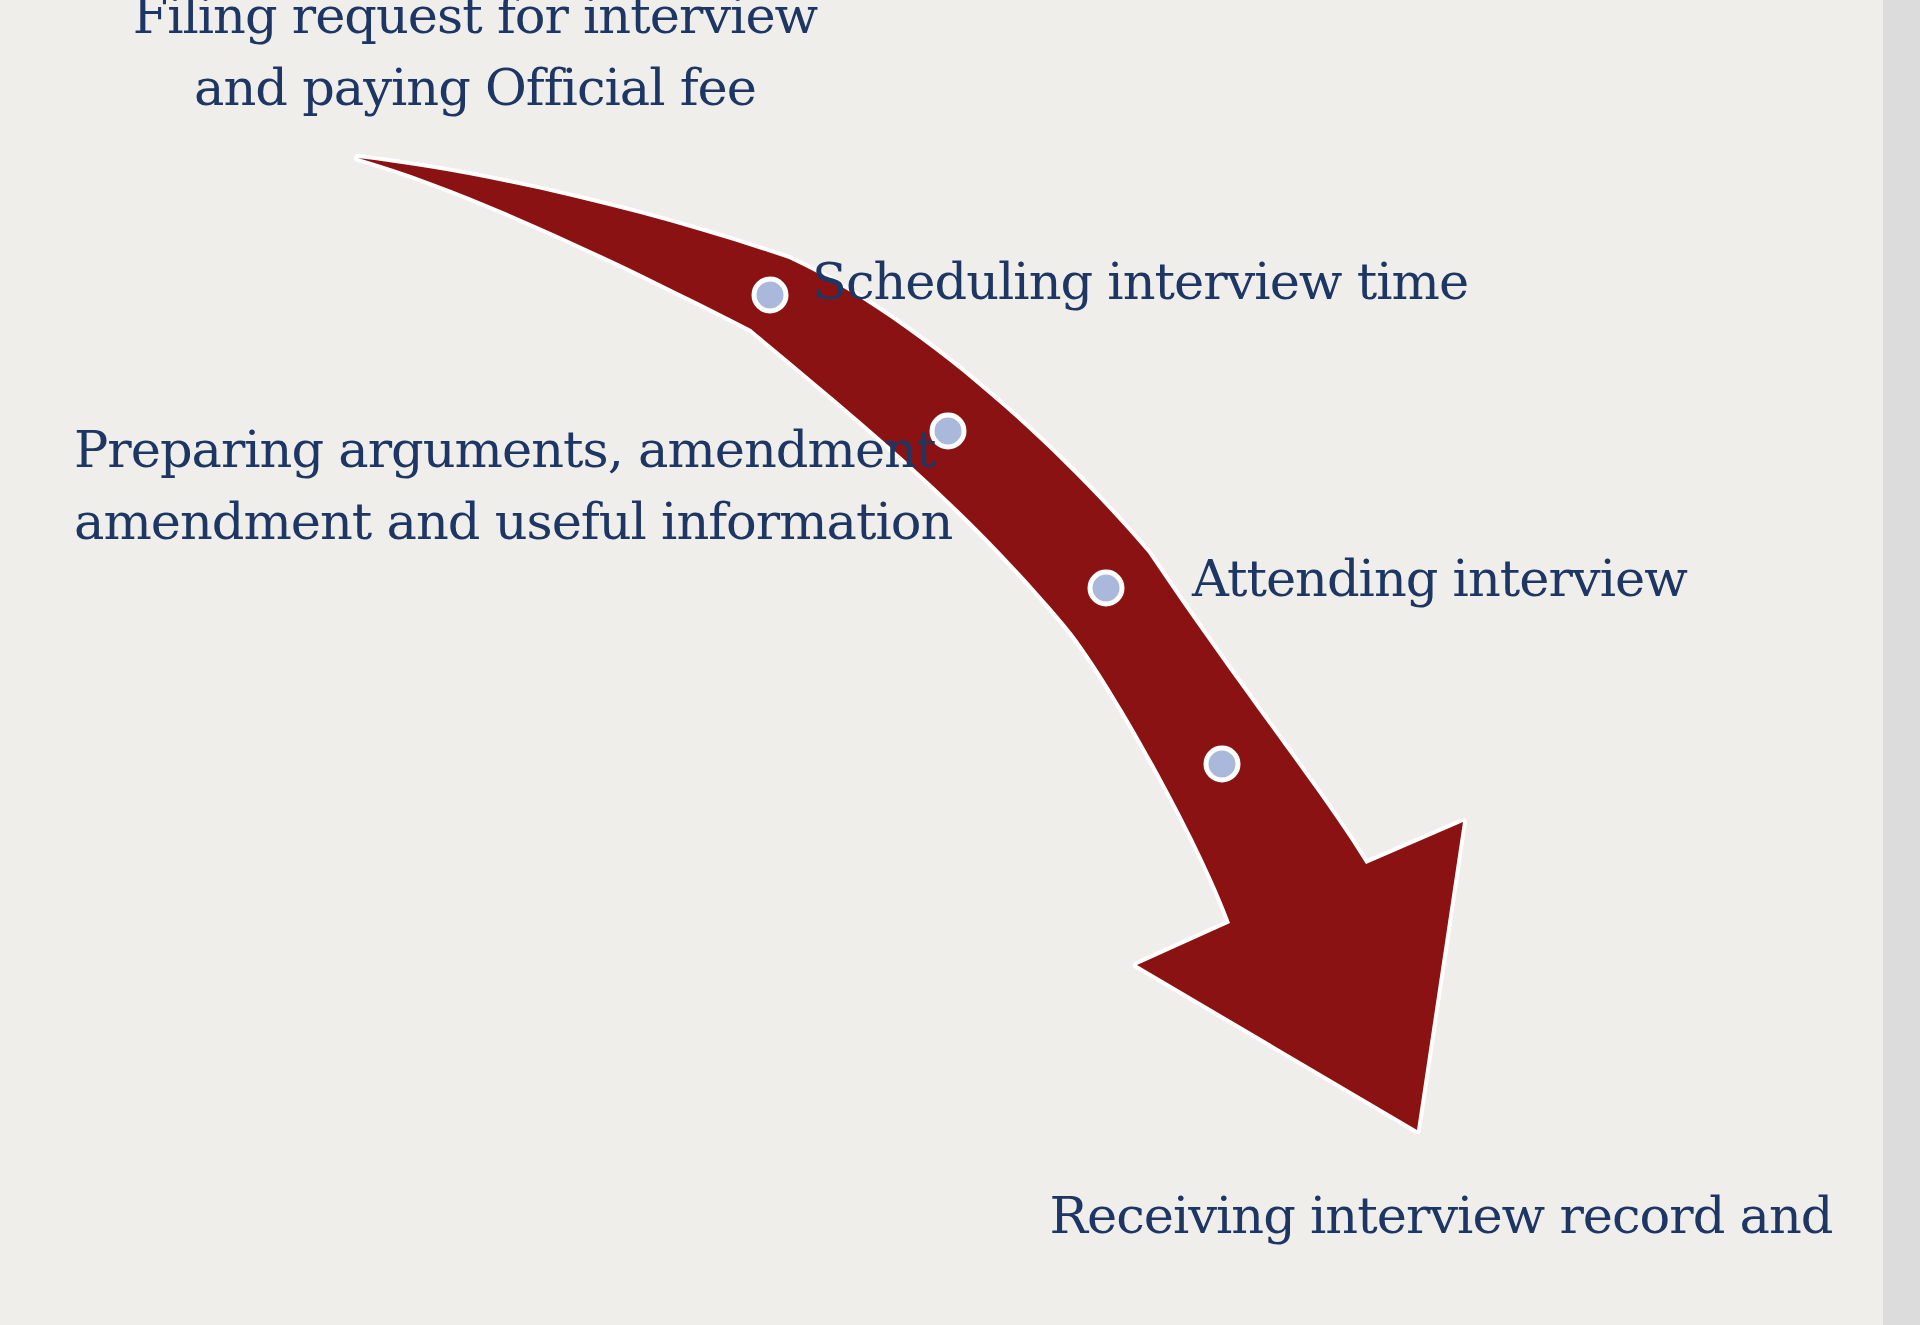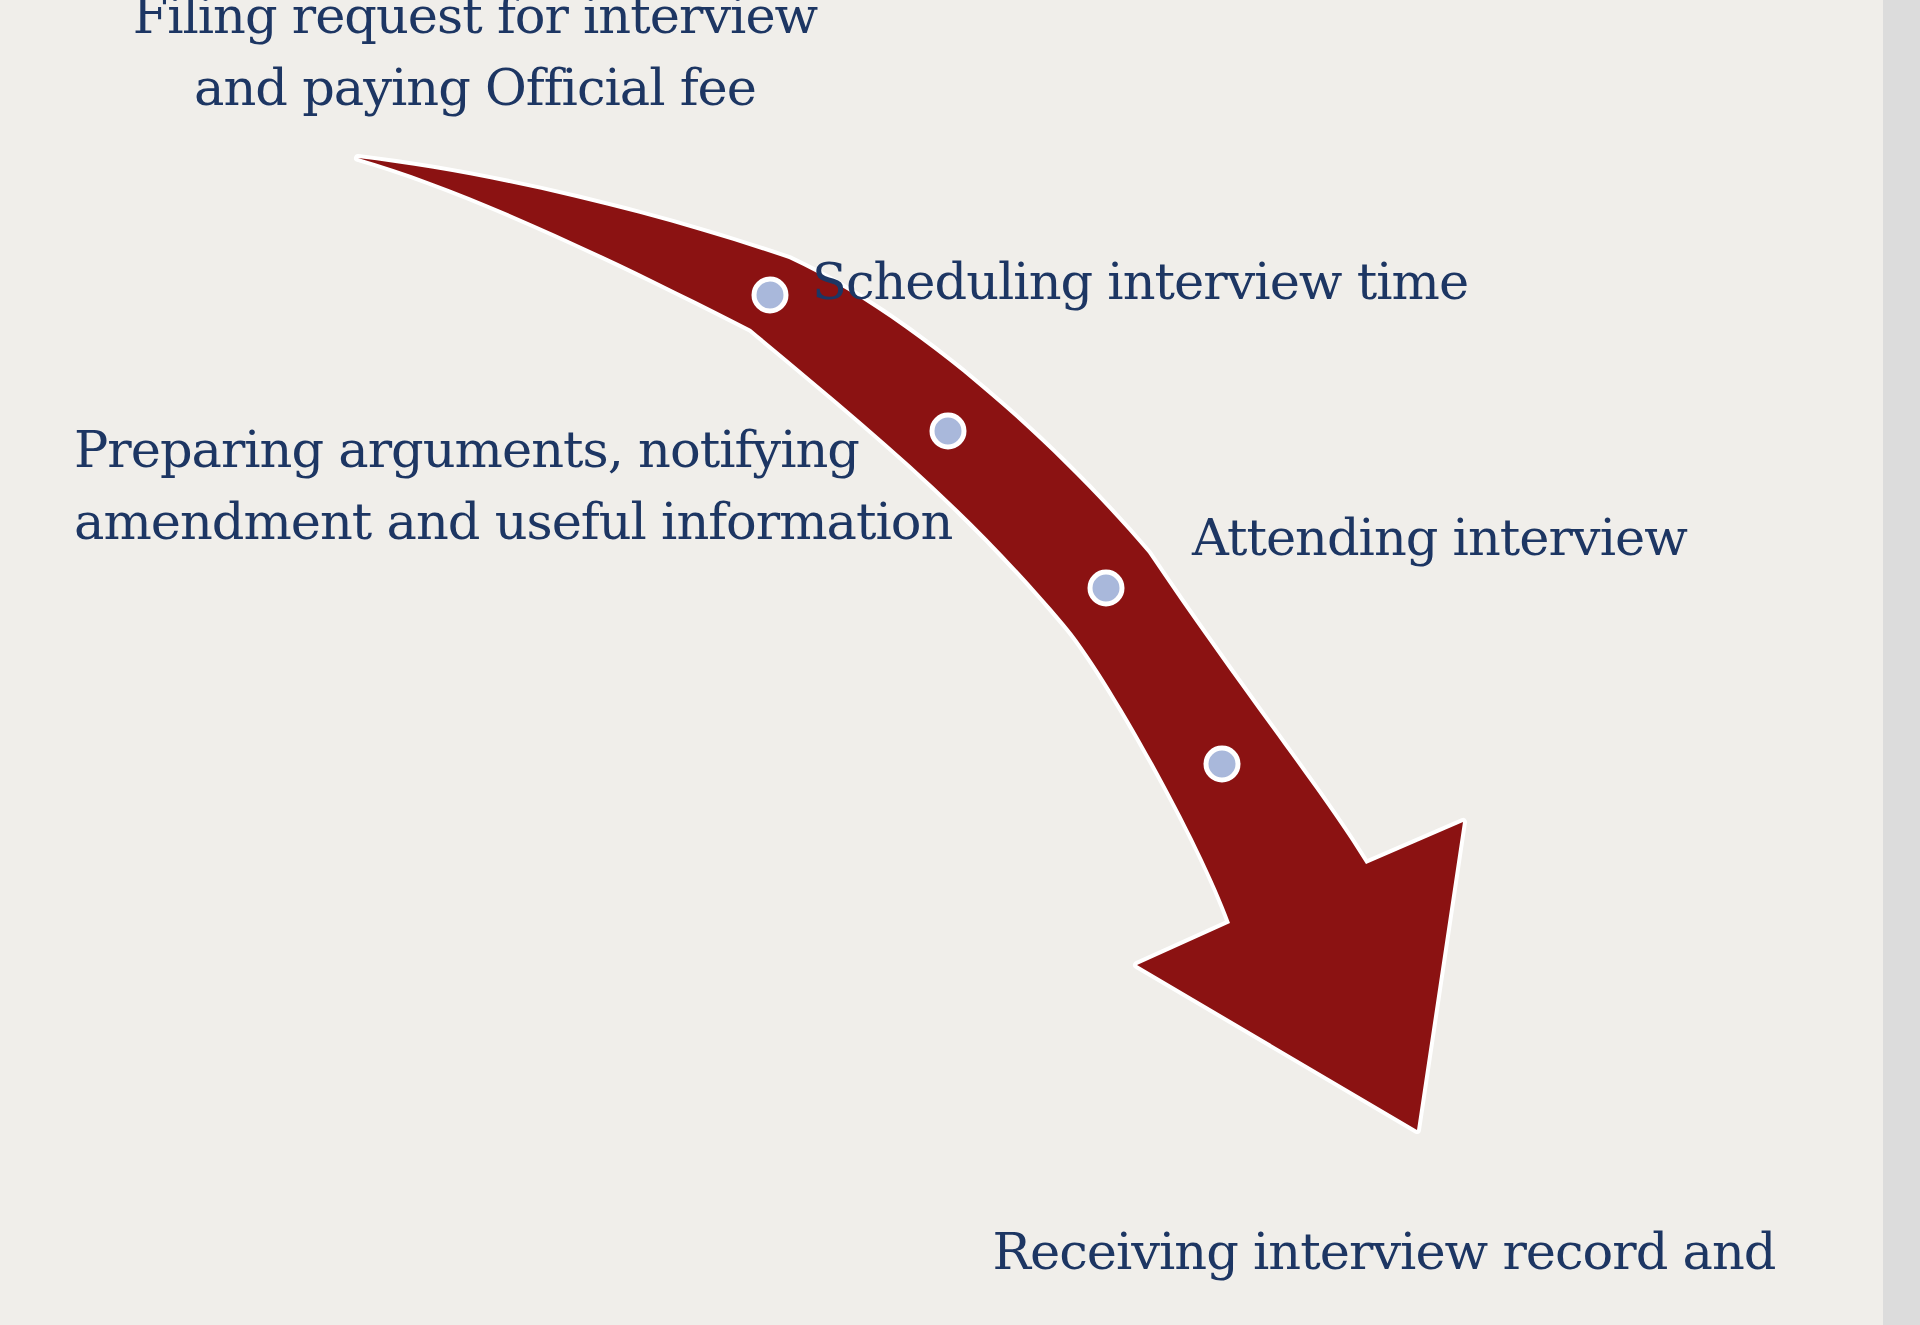--- a/index.html
+++ b/index.html
@@ -25,23 +25,23 @@
     font-size:51px;
     line-height:72px;
     letter-spacing:-1px;
     color:var(--text);
     white-space:nowrap;
   }
   .center{text-align:center;}
   .lbl-filing      {left:75px;   top:-20px;  width:800px;}
   .lbl-scheduling  {left:812px;  top:206px;margin-top:40px;}
   .lbl-preparing   {left:74px;   top:414px;}
-  .lbl-attending   {left:1192px; top:502px;text-align:right;}
+  .lbl-attending   {left:1192px; top:543px;text-align:right;}
   .lbl-communicate {left:334px;  top:732px;}
-  .lbl-receiving   {left:909px;  top:1180px; width:950px;margin-top:36px;}
+  .lbl-receiving   {left:966px;  top:1180px; width:950px;}
 </style>
 </head>
 <body>
 
 <div class="canvas">
 
   <svg class="arrow-svg" viewBox="0 0 1920 1325" aria-hidden="true">
     <path d="M358,158
          C500,175 660,215 789,259
          C920,320 1060,450 1148,553
@@ -62,21 +62,21 @@
   <div class="label lbl-filing center">
     <span>Filing request for interview</span><br>
     <span>and paying Official fee</span>
   </div>
 
   <div class="label lbl-scheduling">
     <span>Scheduling interview time</span>
   </div>
 
   <div class="label lbl-preparing">
-    <span>Preparing arguments, notifying</span><br>
+    <span>Preparing arguments, amendment</span><br>
     <span>amendment and useful information</span>
   </div>
 
   <div class="label lbl-attending">
     <span>Attending interview</span>
   </div>
 
 
   <div class="label lbl-receiving center">
     <span>Receiving interview record and</span><br>

